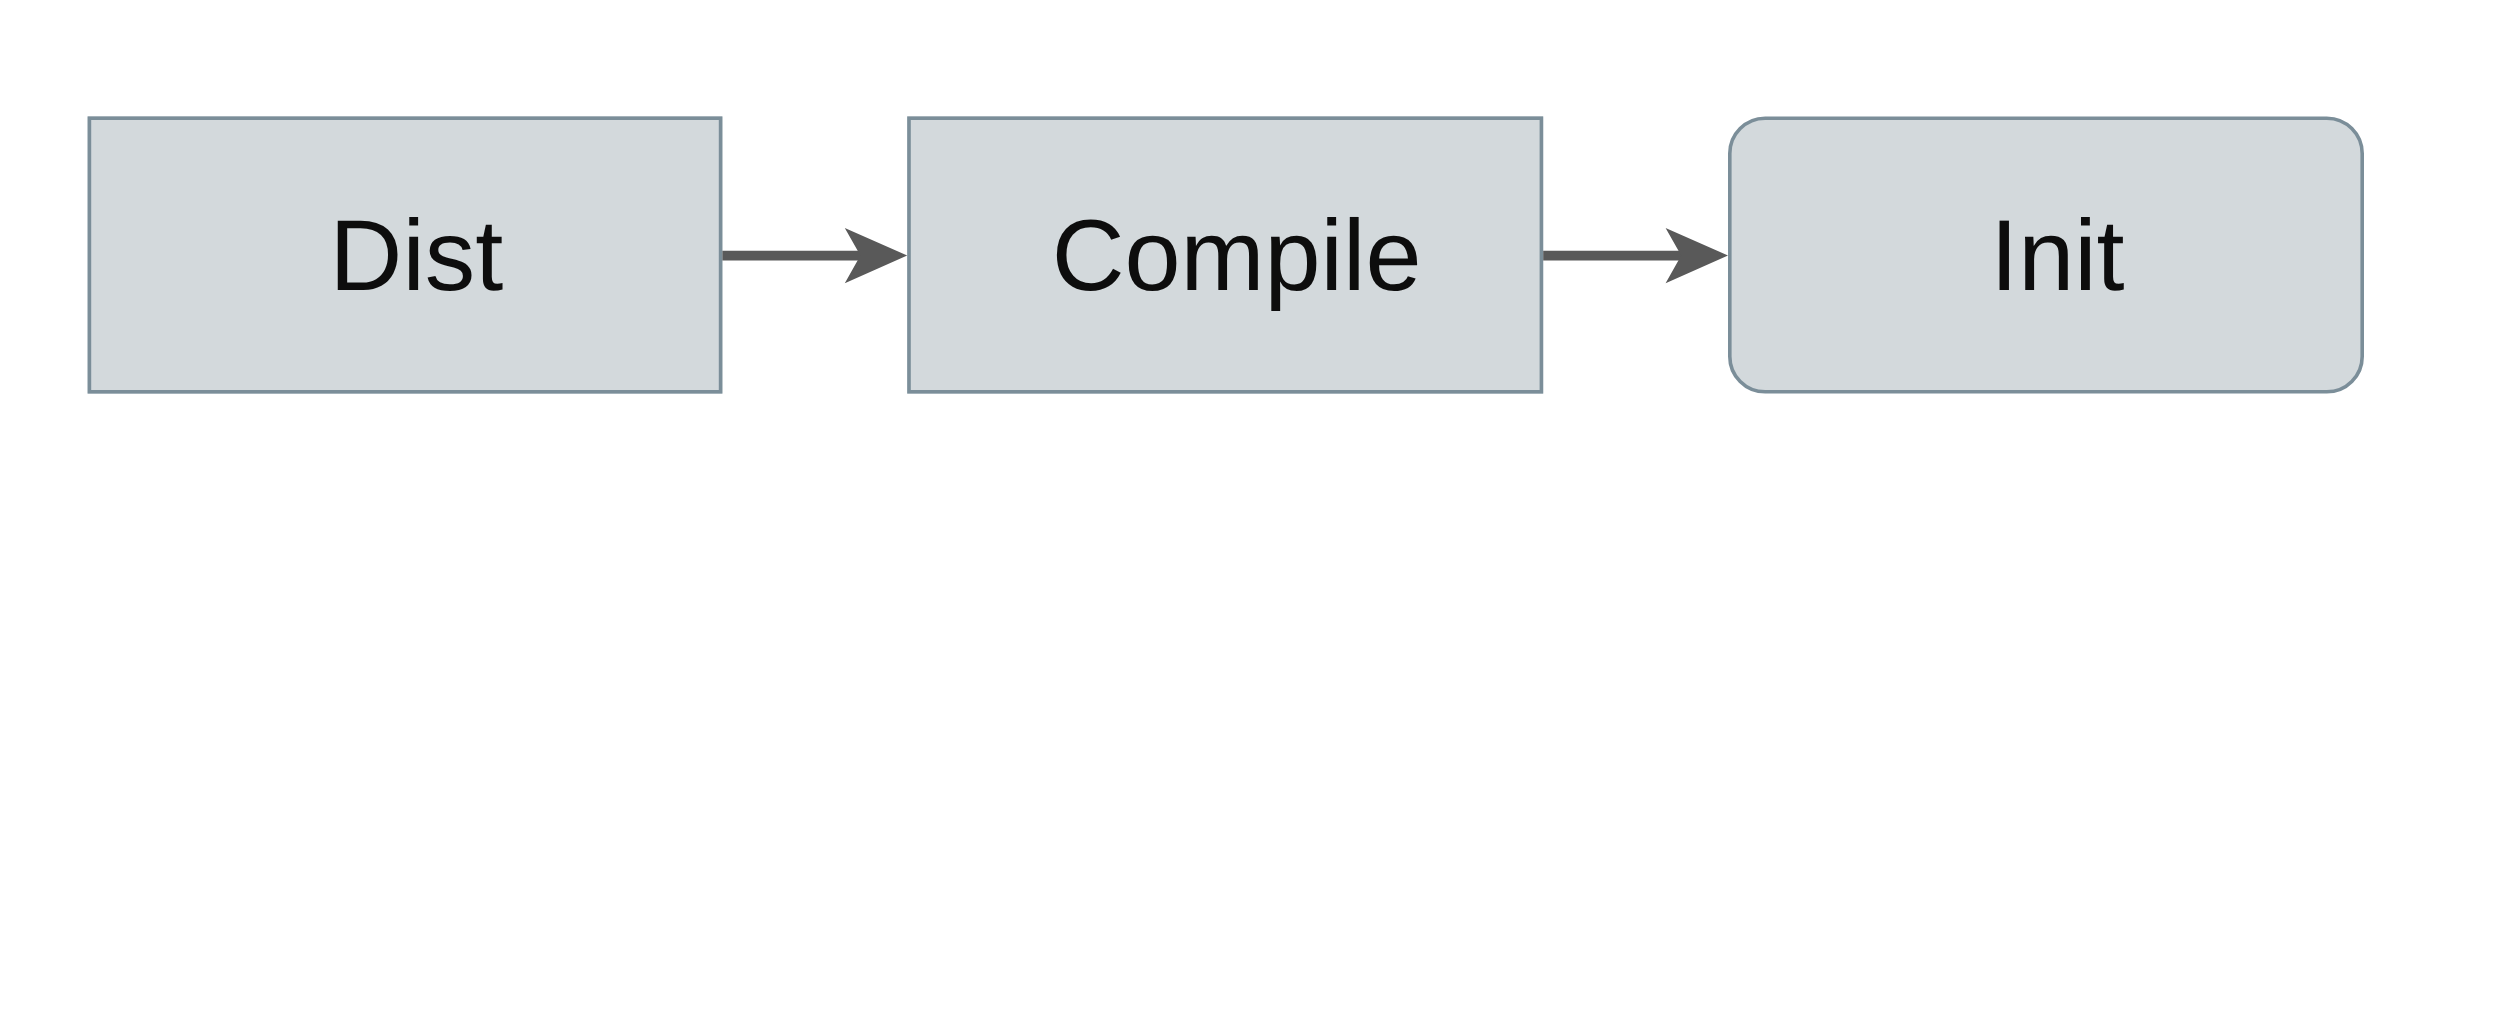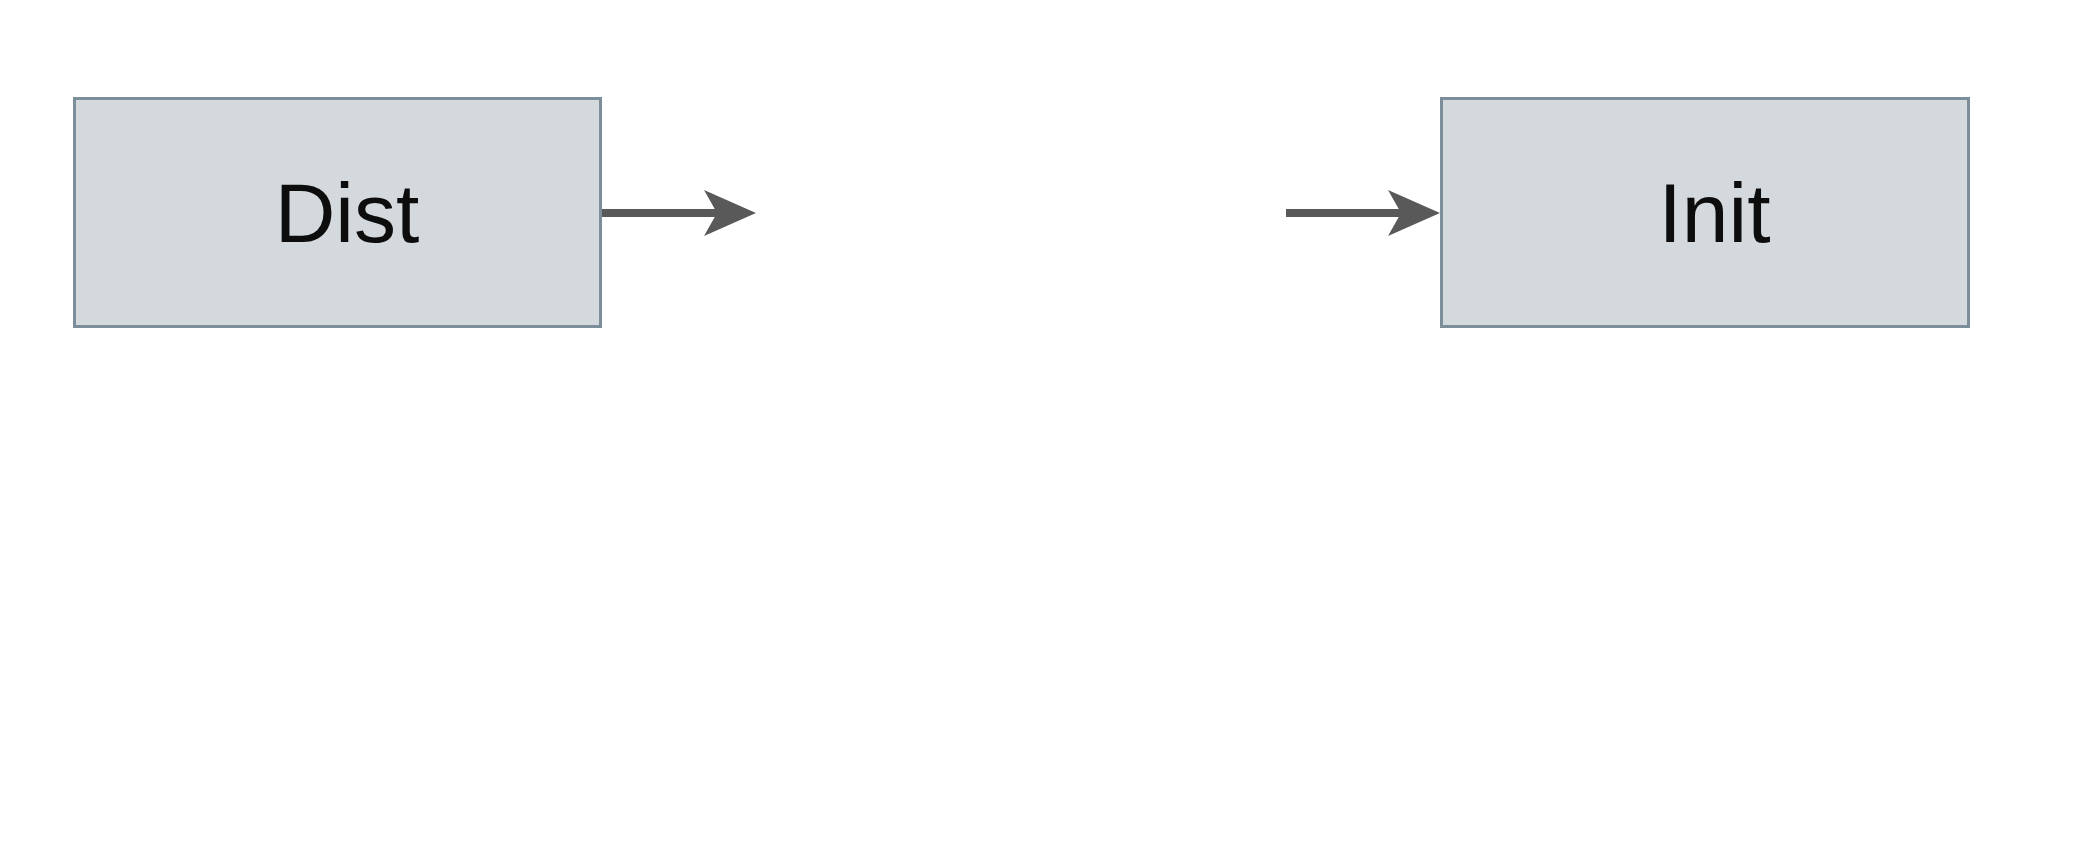--- a/index.html
+++ b/index.html
@@ -29,21 +29,21 @@
   .node .label {
     color: var(--text, #0d0d0d);
     font-size: 84px;
     line-height: 1;
     letter-spacing: 0px;
     white-space: nowrap;
     margin-left: 19px;
   }
   .node-dist    { left: 73px;   top: 97px;  width: 529px; }
   .node-compile { left: 756px;  top: 97px;  }
-  .node-init    { left: 1440px; top: 97px;  }
+  .node-init    { left: 1440px; top: 97px; border-radius: 31px;  }
   .node-clean   { left: 756px;  top: 515px; }
   .edges {
     position: absolute;
     left: 0;
     top: 0;
     pointer-events: none;
   }
   .edge-line {
     stroke: var(--arrow, #595959);
     stroke-width: 8;
@@ -56,20 +56,23 @@
 </style>
 </head>
 <body>
 
 <div class="canvas">
 
   <div class="node node-dist">
     <span class="label">Dist</span>
   </div>
 
+  <div class="node node-compile">
+    <span class="label">Compile</span>
+  </div>
 
   <div class="node node-init">
     <span class="label">Init</span>
   </div>
 
 
   <svg class="edges" width="2078" height="848" viewBox="0 0 2078 848">
     <g>
       <line class="edge-line" x1="602" y1="213" x2="720" y2="213"></line>
       <polygon class="edge-head" points="756,213 704,190 717,213 704,236"></polygon>

